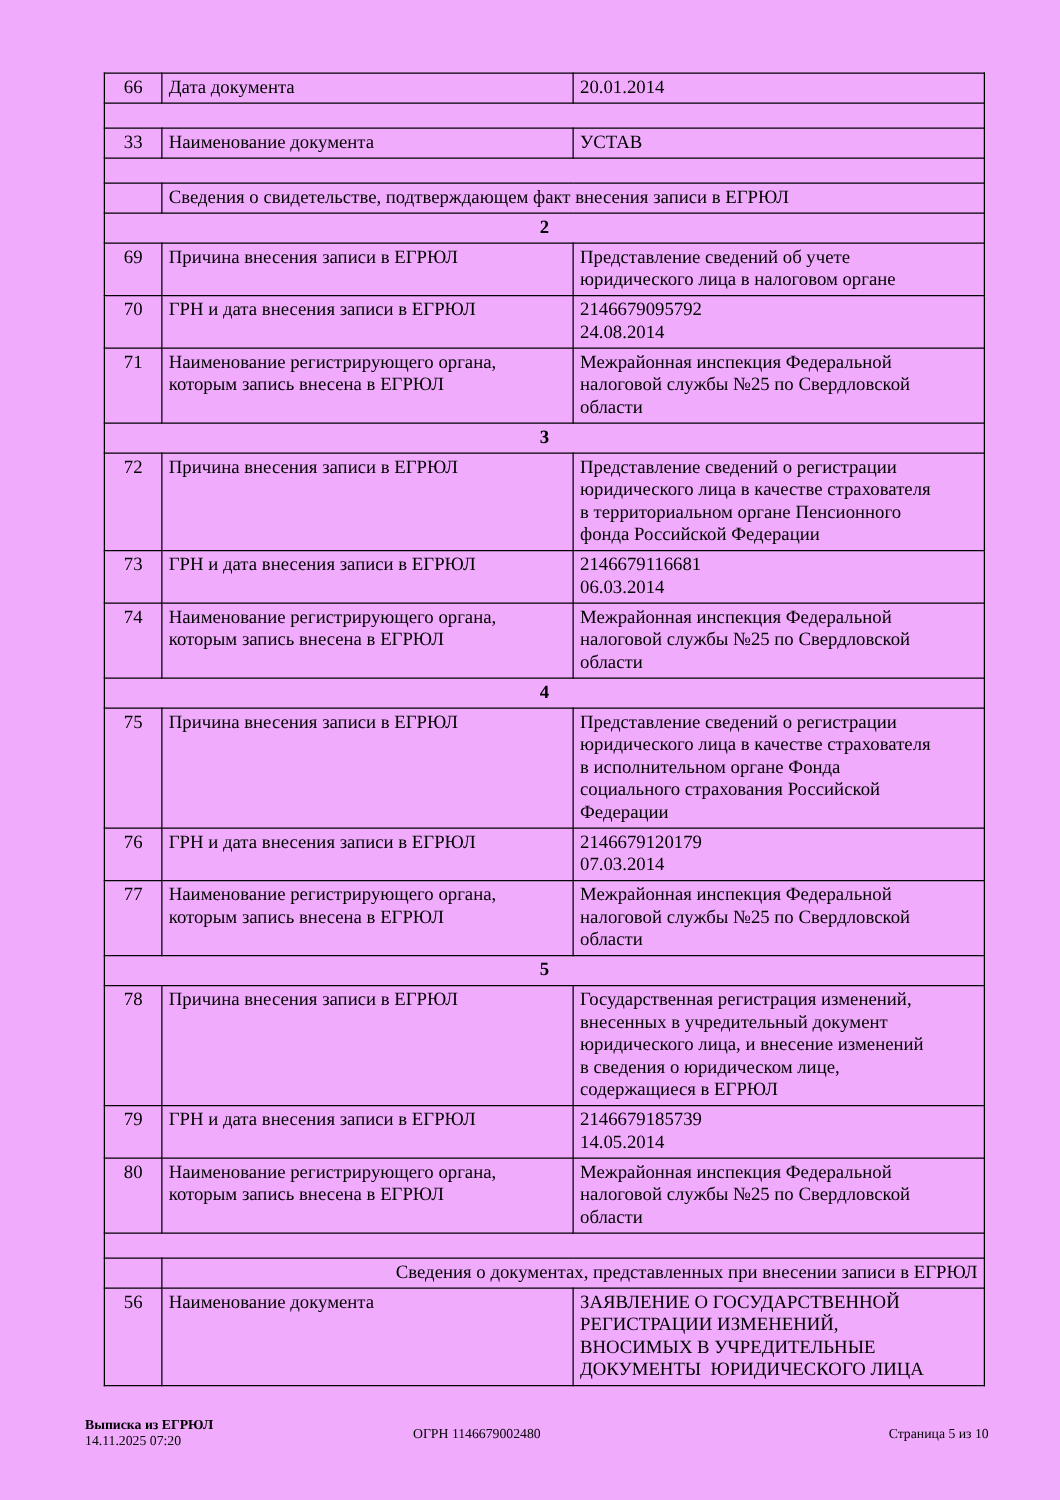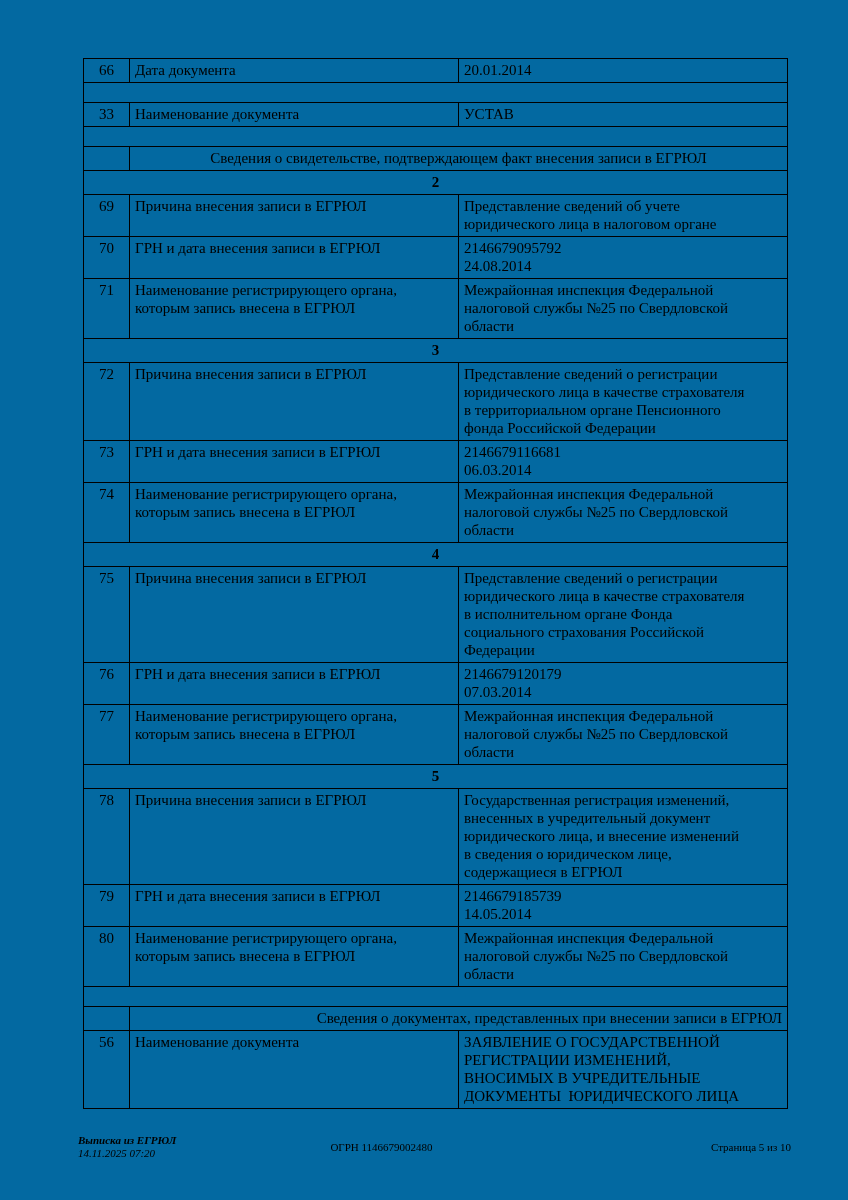--- a/index.html
+++ b/index.html
@@ -1,20 +1,20 @@
 <!DOCTYPE html>
 <html><head>
 <meta charset="utf-8">
 <style>
   html, body { margin: 0; padding: 0; background: #ffffff; }
   .page {
     position: relative;
     width: 848px;
     height: 1200px;
-    background: #0369a1;
+    background: #f0abfc;
     font-family: "Liberation Serif", "DejaVu Serif", serif;
     color: #000000;
     overflow: hidden;
   }
   table.egrul {
     position: absolute;
     left: 83px;
     top: 58px;
     width: 704px;
     border-collapse: collapse;
@@ -38,36 +38,35 @@
   td.c-spacer {
     height: 14px;
     padding: 0;
   }
   td.c-secnum {
     text-align: center;
     font-weight: bold;
     white-space: normal;
   }
   td.c-section { white-space: normal; }
-  td.c-section.center { text-align: center; }
+  td.c-section.center { }
   td.c-section.left { text-align: right; }
   .footer {
     position: absolute;
     left: 0;
     top: 1134px;
     width: 848px;
     font-size: 11px;
     line-height: 13px;
     color: #000000;
   }
   .footer .f-left {
     position: absolute;
-    left: 78px;
+    left: 68px;
     top: 0;
-    font-style: italic;
   }
   .footer .f-left .f-doc { font-weight: bold; }
   .footer .f-center {
     position: absolute;
     left: 0;
     top: 7px;
     width: 763px;
     text-align: center;
   }
   .footer .f-right {

